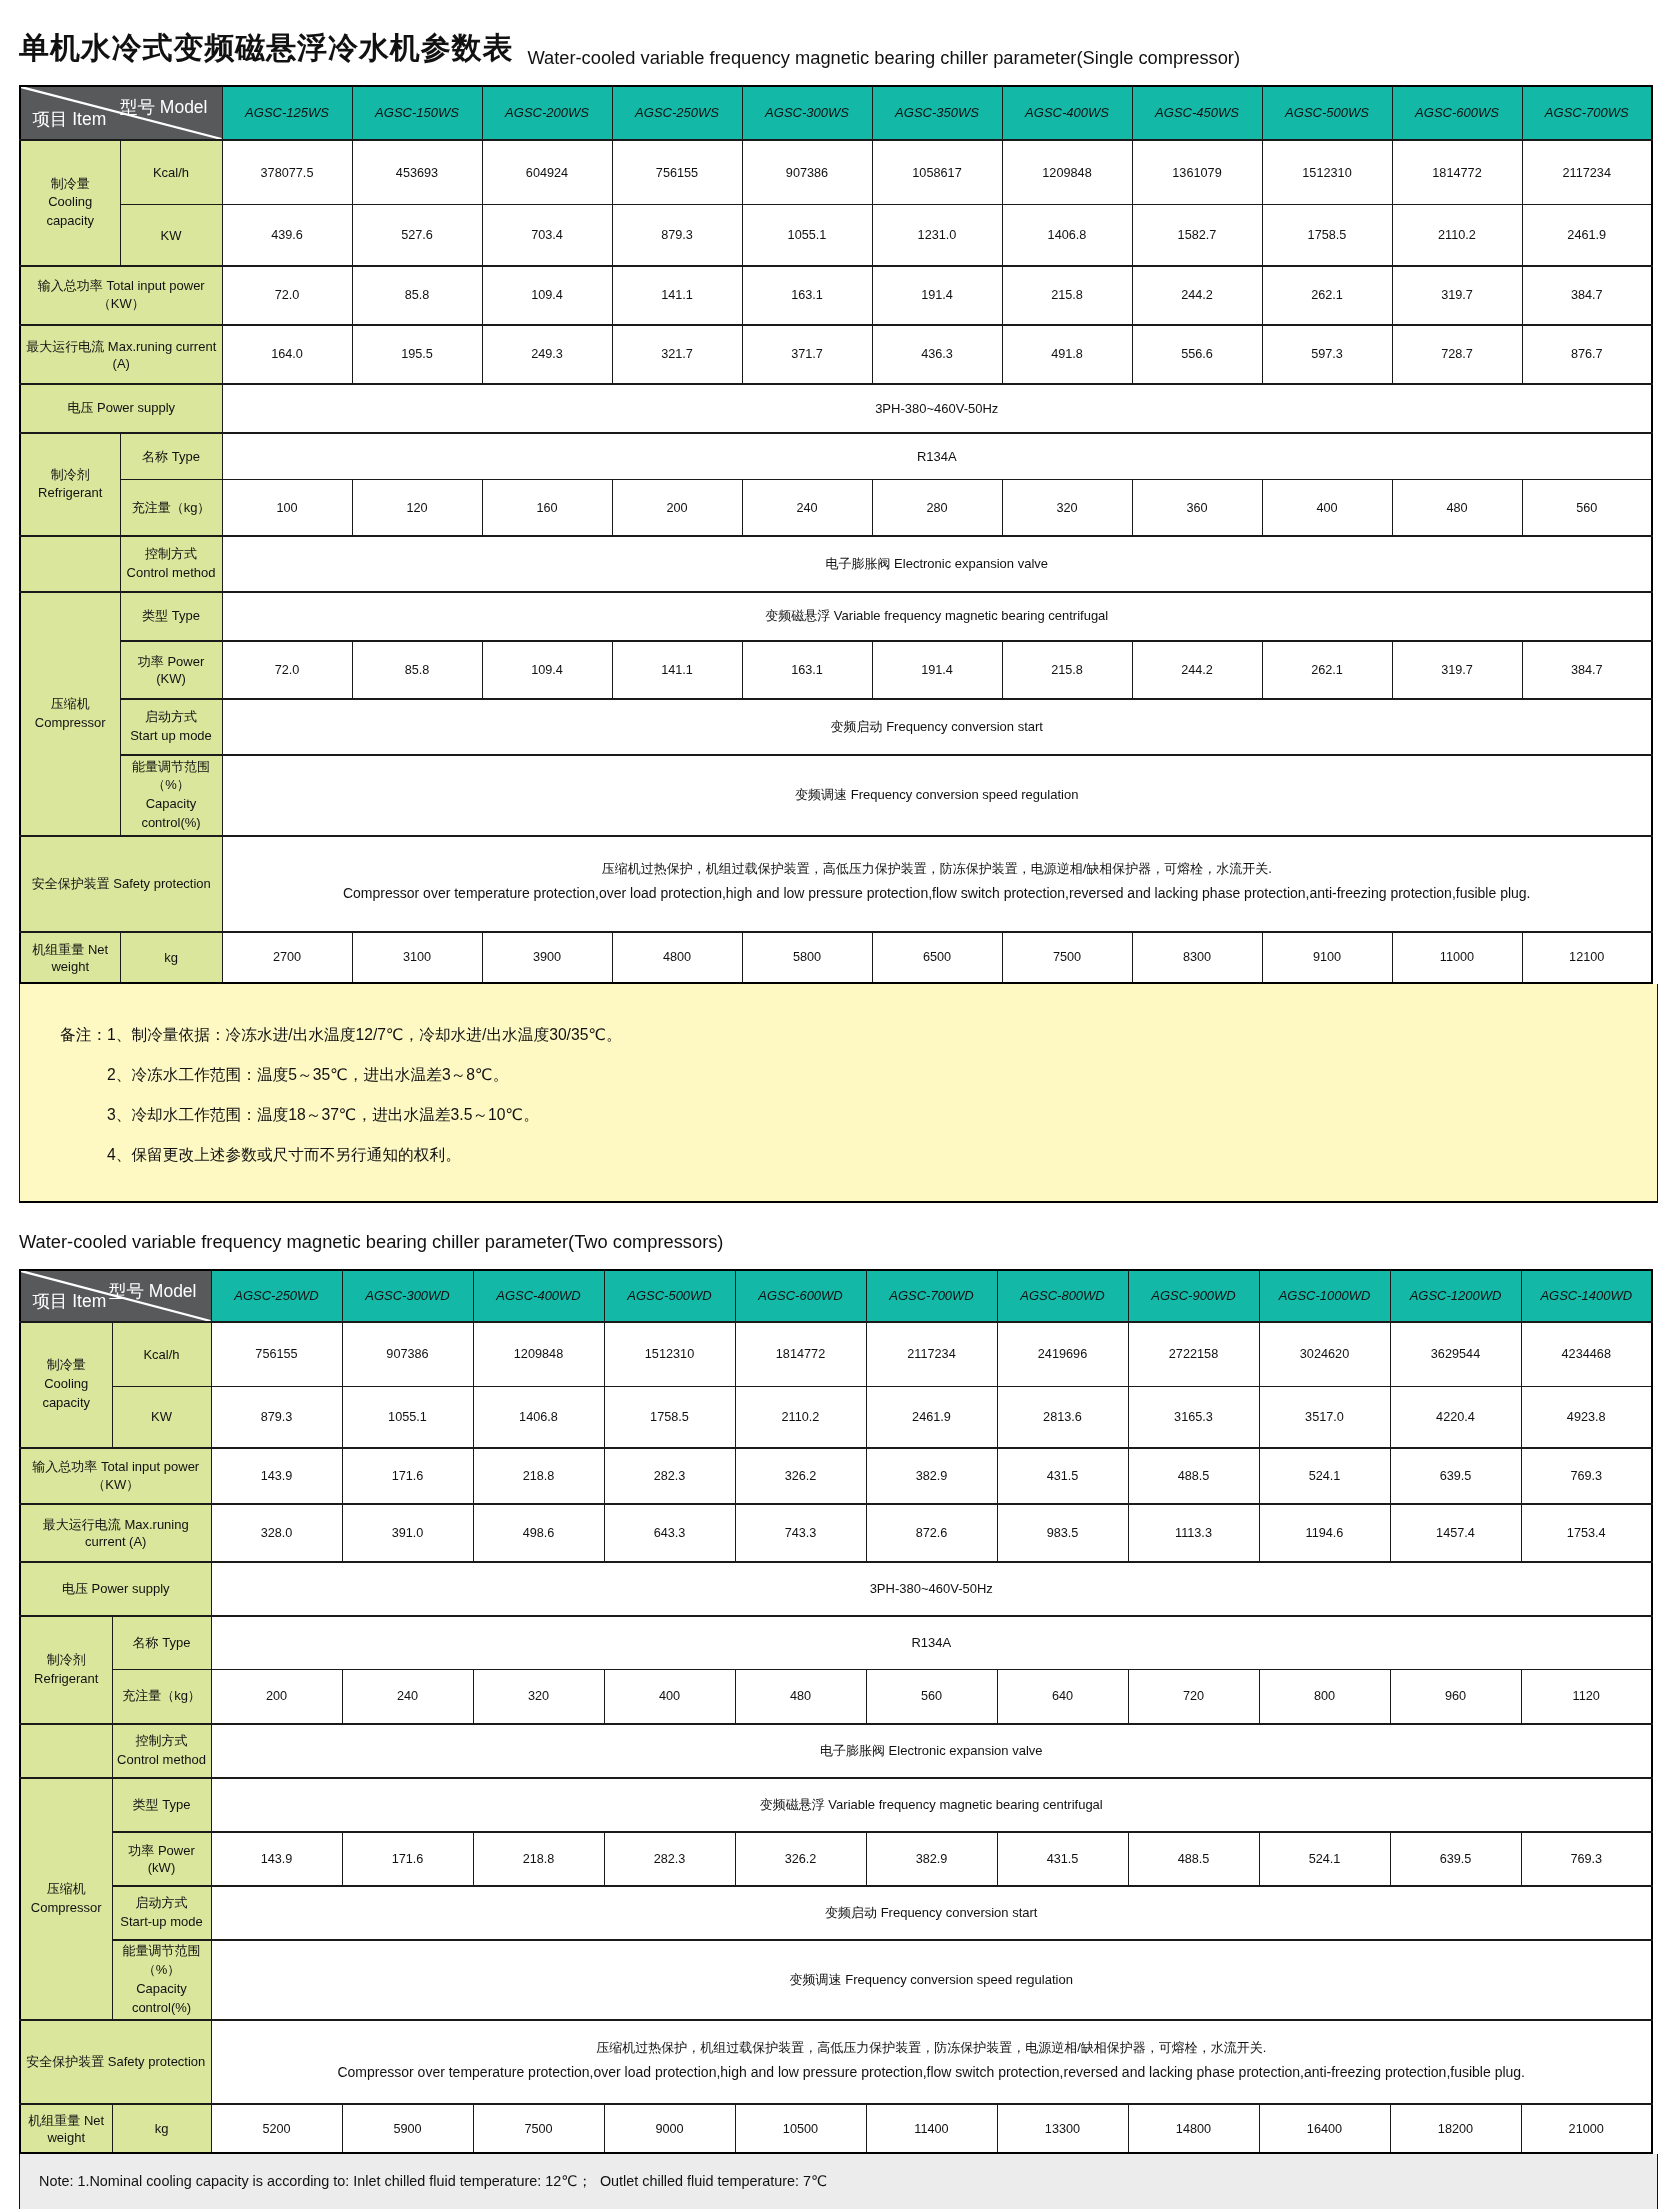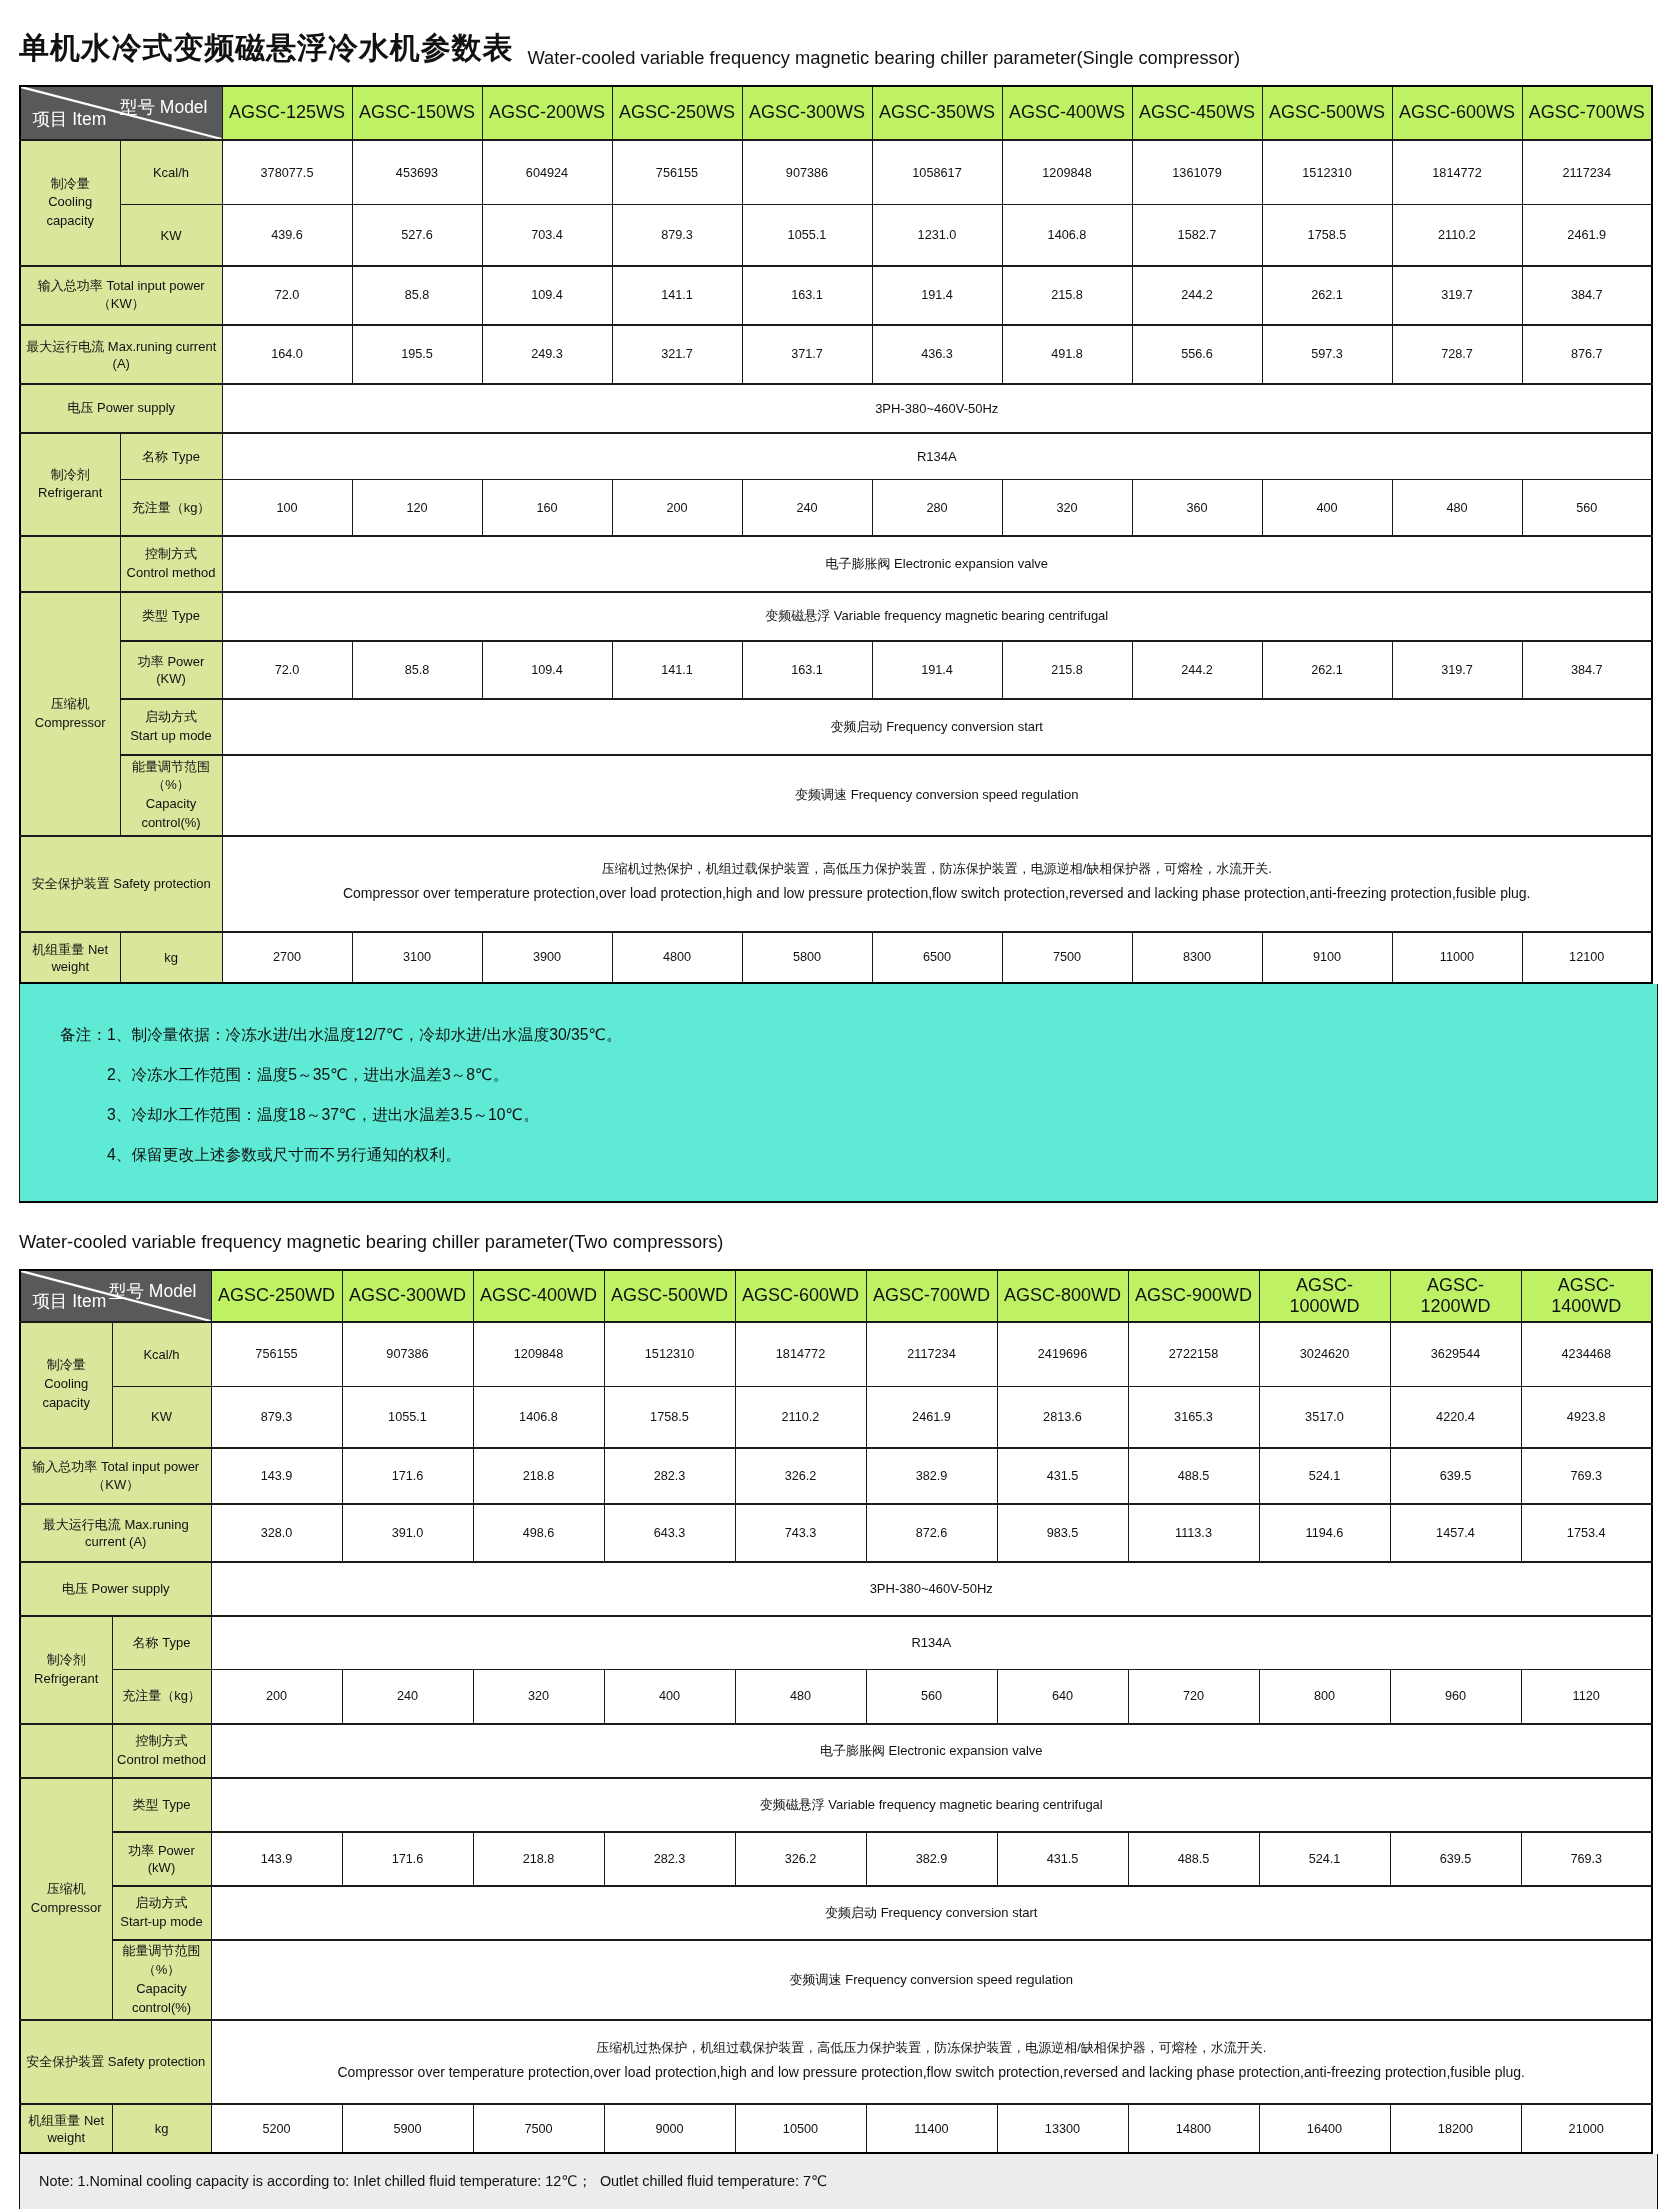--- a/index.html
+++ b/index.html
@@ -21,35 +21,35 @@
     text-align:center; vertical-align:middle;
     padding:1.7px 3.5px; font-size:13px; overflow:hidden;
   }
   .spec tr.t3 td { border-top-width:2.6px; }
 
   td.corner { background:#58595b; position:relative; padding:0; }
   .corner svg { position:absolute; left:0; top:0; width:100%; height:100%; display:block; }
   .corner-top { position:absolute; top:7.9px; right:14px; color:#ffffff; font-size:17.5px; }
   .corner-bottom { position:absolute; bottom:7.9px; left:11.4px; color:#ffffff; font-size:17.5px; }
 
-  td.model { background:#bef264; font-size:18px; }
+  td.model { background:#14b8a6; font-size:13px;font-style:italic; }
   td.label, td.sublabel, td.empty { background:#dbe69d; }
   td.label { font-size:13px; }
   td.sublabel { font-size:13px; }
   td.val { background:#ffffff; font-size:12.7px; }
   td.merged { background:#ffffff; font-size:13px;text-align:center; }
   .small-label { font-size:11.8px; }
   .xsmall-label { font-size:11px;margin-left:8px; }
   .stack div { line-height:1.45; }
   .safety-cell .zh { font-size:13px; line-height:1.9; }
   .safety-cell .en { font-size:14px; line-height:1.6; padding:0 23px 5.2px 23px; }
 
   .notes { width:1639px; box-sizing:border-box; border:1.7px solid #111; border-top:none; }
   .notes .note-line { white-space:pre-wrap; }
-  .notes1 { background:#5eead4; padding:31px 35px 26px 40px; font-size:15.7px; line-height:2.55; border-bottom:2.6px solid #000; }
+  .notes1 { background:#fef9c3; padding:31px 35px 26px 40px; font-size:15.7px; line-height:2.55; border-bottom:2.6px solid #000; }
   .notes1 .note-line { padding-left:47px; }
   .notes1 .note-line:first-child { padding-left:0; }
   .notes2 { background:#ececec; padding:14px 21px 15.7px 19px; font-size:14.4px; line-height:1.9; border-bottom:3.5px solid #000; }
   .notes2 .note-line { padding-left:49px; }
   .notes2 .note-line:first-child { padding-left:0; }
   .notes2 .note-line:nth-child(2) { padding-left:72px; }
 
   .gap { height:23px; }
 </style>
 </head>

